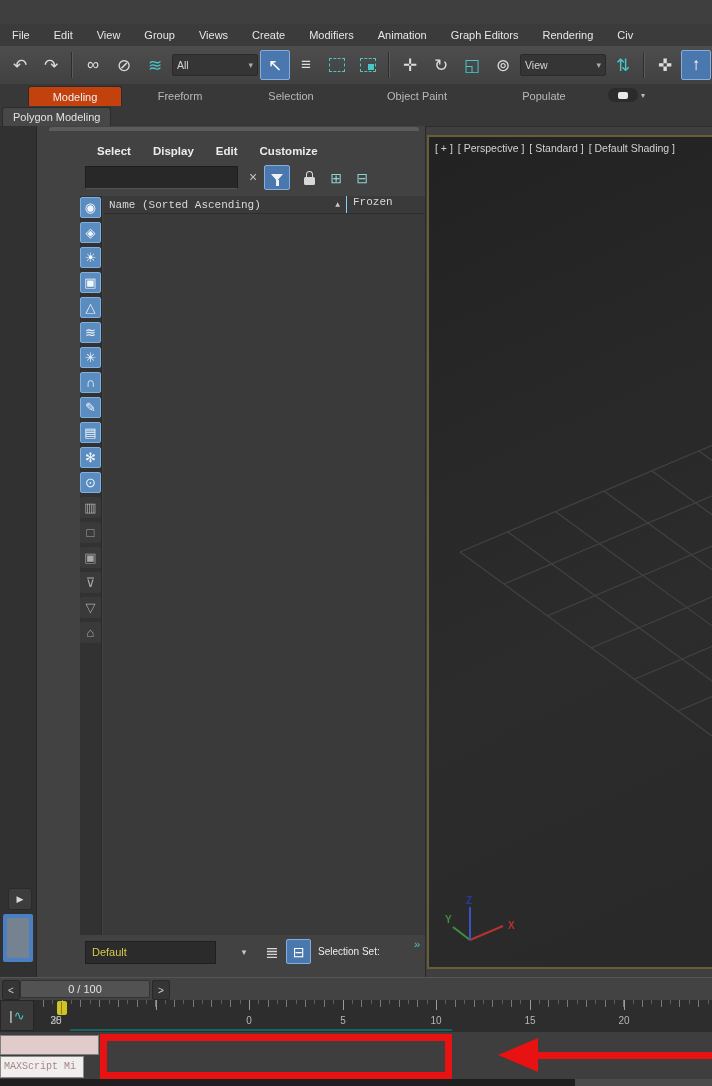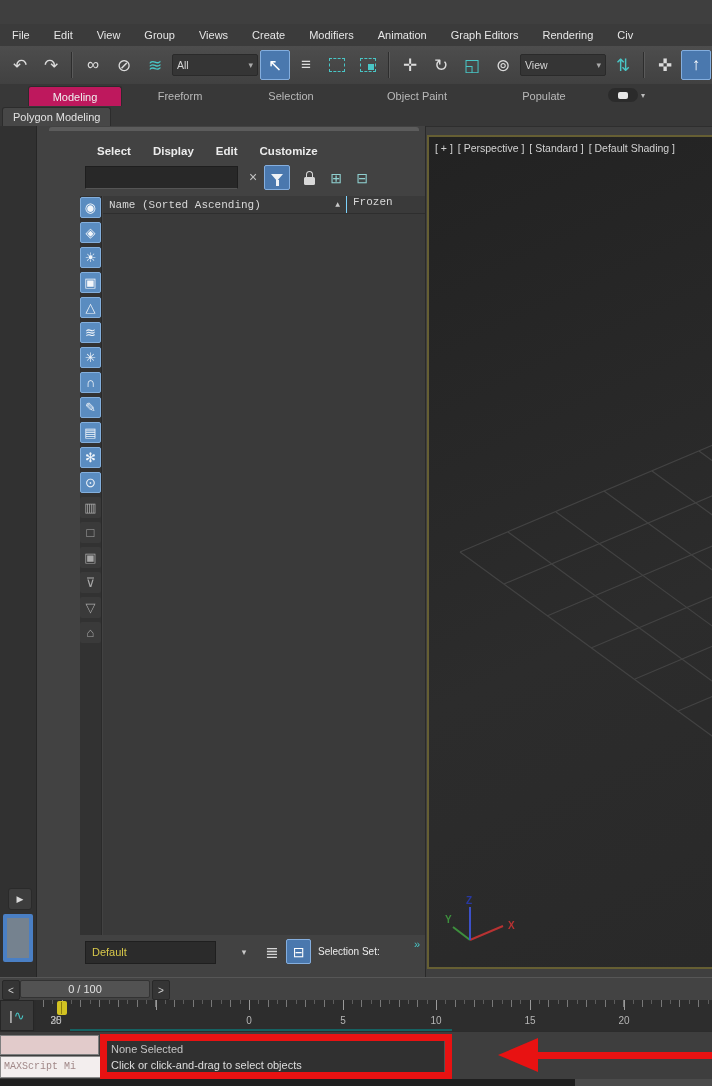--- a/index.html
+++ b/index.html
@@ -23,21 +23,21 @@
   .tsep{width:1px;height:26px;background:#2d2d2d;border-right:1px solid #5a5a5a;margin:0 4px;flex:none;}
   .tdrop{width:76px;height:20px;background:#353535;border:1px solid #2a2a2a;border-radius:2px;display:flex;align-items:center;justify-content:space-between;padding:0 4px;font-size:10.5px;color:#d5d5d5;margin:0 1px;flex:none;}
   .tdrop .caret{font-size:9px;color:#aaa;}
   .dash-ico{width:14px;height:12px;border:1px dashed #49c6c6;flex:none;position:relative;}
   .dash-ico.fill::after{content:'';position:absolute;right:1px;bottom:1px;width:6px;height:6px;background:#49c6c6;}
   .teal{color:#49c6c6;}
 
   
   .ribbontabs{left:0;top:84px;width:712px;height:22px;background:#383838;display:flex;align-items:flex-end;}
   .rtab{font-size:11px;color:#b9b9b9;height:20px;line-height:20px;text-align:center;border-radius:3px 3px 0 0;}
-  .rtab.active{background:#be185d;color:#efefef;border:1px solid #2c2c2c;border-bottom:none;box-sizing:border-box;}
+  .rtab.active{background:#c2410c;color:#efefef;border:1px solid #2c2c2c;border-bottom:none;box-sizing:border-box;}
   .rtab:nth-of-type(1){width:94px;margin-left:28px;}
   .rtab:nth-of-type(2){width:84px;margin-left:16px;}
   .rtab:nth-of-type(3){width:86px;margin-left:26px;}
   .rtab:nth-of-type(4){width:110px;margin-left:28px;}
   .rtab:nth-of-type(5){width:92px;margin-left:26px;}
   .ribbon-toggle{margin:0 0 4px 18px;width:30px;height:14px;border-radius:7px;background:#2b2b2b;display:flex;align-items:center;justify-content:center;}
   .ribbon-toggle .pill{width:10px;height:7px;background:#e8e8e8;border-radius:2px;}
   .ribbon-caret{font-size:8px;color:#bbb;margin:0 0 6px 3px;}
   .paneltab-row{left:0;top:106px;width:712px;height:20px;background:#383838;border-bottom:1px solid #2e2e2e;}
   .paneltab{position:absolute;left:2px;top:1px;height:19px;line-height:19px;padding:0 10px;background:#474747;border:1px solid #2c2c2c;border-bottom:none;border-radius:3px 3px 0 0;font-size:11px;color:#e2e2e2;}
@@ -112,21 +112,21 @@
   .ruler-label:nth-of-type(7){left:568px;}
   .time-marker{position:absolute;left:21px;top:1px;width:10px;height:14px;background:#d2c222;border-radius:2px;}
   .time-marker::after{content:'';position:absolute;left:4px;top:1px;width:1px;height:12px;background:#8a7d10;}
   .range-line{position:absolute;left:34px;bottom:0;width:382px;height:2px;background:#156262;}
 
   
   .statusbar{left:0;top:1032px;width:712px;height:54px;background:#3e3e3e;}
   .bottom-strip{left:0;top:1079px;width:712px;height:7px;background:#1f1f1f;}
   .bottom-strip-light{left:575px;top:1079px;width:137px;height:7px;background:#4b4b4b;}
   .mxs-pink{left:0;top:1035px;width:99px;height:20px;background:#e2cbcb;border:1px solid #7e7e7e;box-sizing:border-box;}
-  .mxs-white{left:0;top:1056px;width:106px;height:22px;background:#f3eeee;border:1px solid #8a8a8a;box-sizing:border-box;font-family:"Liberation Mono",monospace;font-size:10px;color:#a18888;line-height:20px;padding-left:3px;white-space:nowrap;overflow:hidden;}
+  .mxs-white{left:0;top:1056px;width:84px;height:22px;background:#f3eeee;border:1px solid #8a8a8a;box-sizing:border-box;font-family:"Liberation Mono",monospace;font-size:10px;color:#a18888;line-height:20px;padding-left:3px;white-space:nowrap;overflow:hidden;}
   .status-panel{left:104px;top:1040px;width:341px;height:33px;background:#303030;border:1px solid #1f1f1f;border-bottom-color:#525252;border-right-color:#525252;box-sizing:border-box;}
   .status-line1{position:absolute;left:6px;top:2px;font-size:11px;color:#c4c4c4;}
   .status-line2{position:absolute;left:6px;top:18px;font-size:11px;color:#dedede;}
 
   
   .anno-box{left:100px;top:1034px;width:352px;height:45px;border:7px solid #e81212;box-sizing:border-box;z-index:30;pointer-events:none;}
   .anno-arrow{left:470px;top:1036px;z-index:30;pointer-events:none;}
 </style>
 </head>
 <body>
@@ -323,24 +323,20 @@
         <span class="ruler-label">25</span>
         <span class="ruler-label">30</span>
       </div>
   </div>
 
   <div class="abs statusbar"></div>
   <div class="abs bottom-strip"></div>
   <div class="abs bottom-strip-light"></div>
   <div class="abs mxs-pink"></div>
   <div class="abs mxs-white">MAXScript Mi</div>
-  <div class="abs status-panel">
-    <span class="status-line1">None Selected</span>
-    <span class="status-line2">Click or click-and-drag to select objects</span>
-  </div>
 
   <div class="abs anno-box"></div>
   <svg class="abs anno-arrow" width="242" height="40">
     <polygon points="28,19 68,2 68,36" fill="#e81212"></polygon>
     <rect x="66" y="16" width="176" height="7" fill="#e81212"></rect>
   </svg>
 
 </div>
 
 </body></html>

